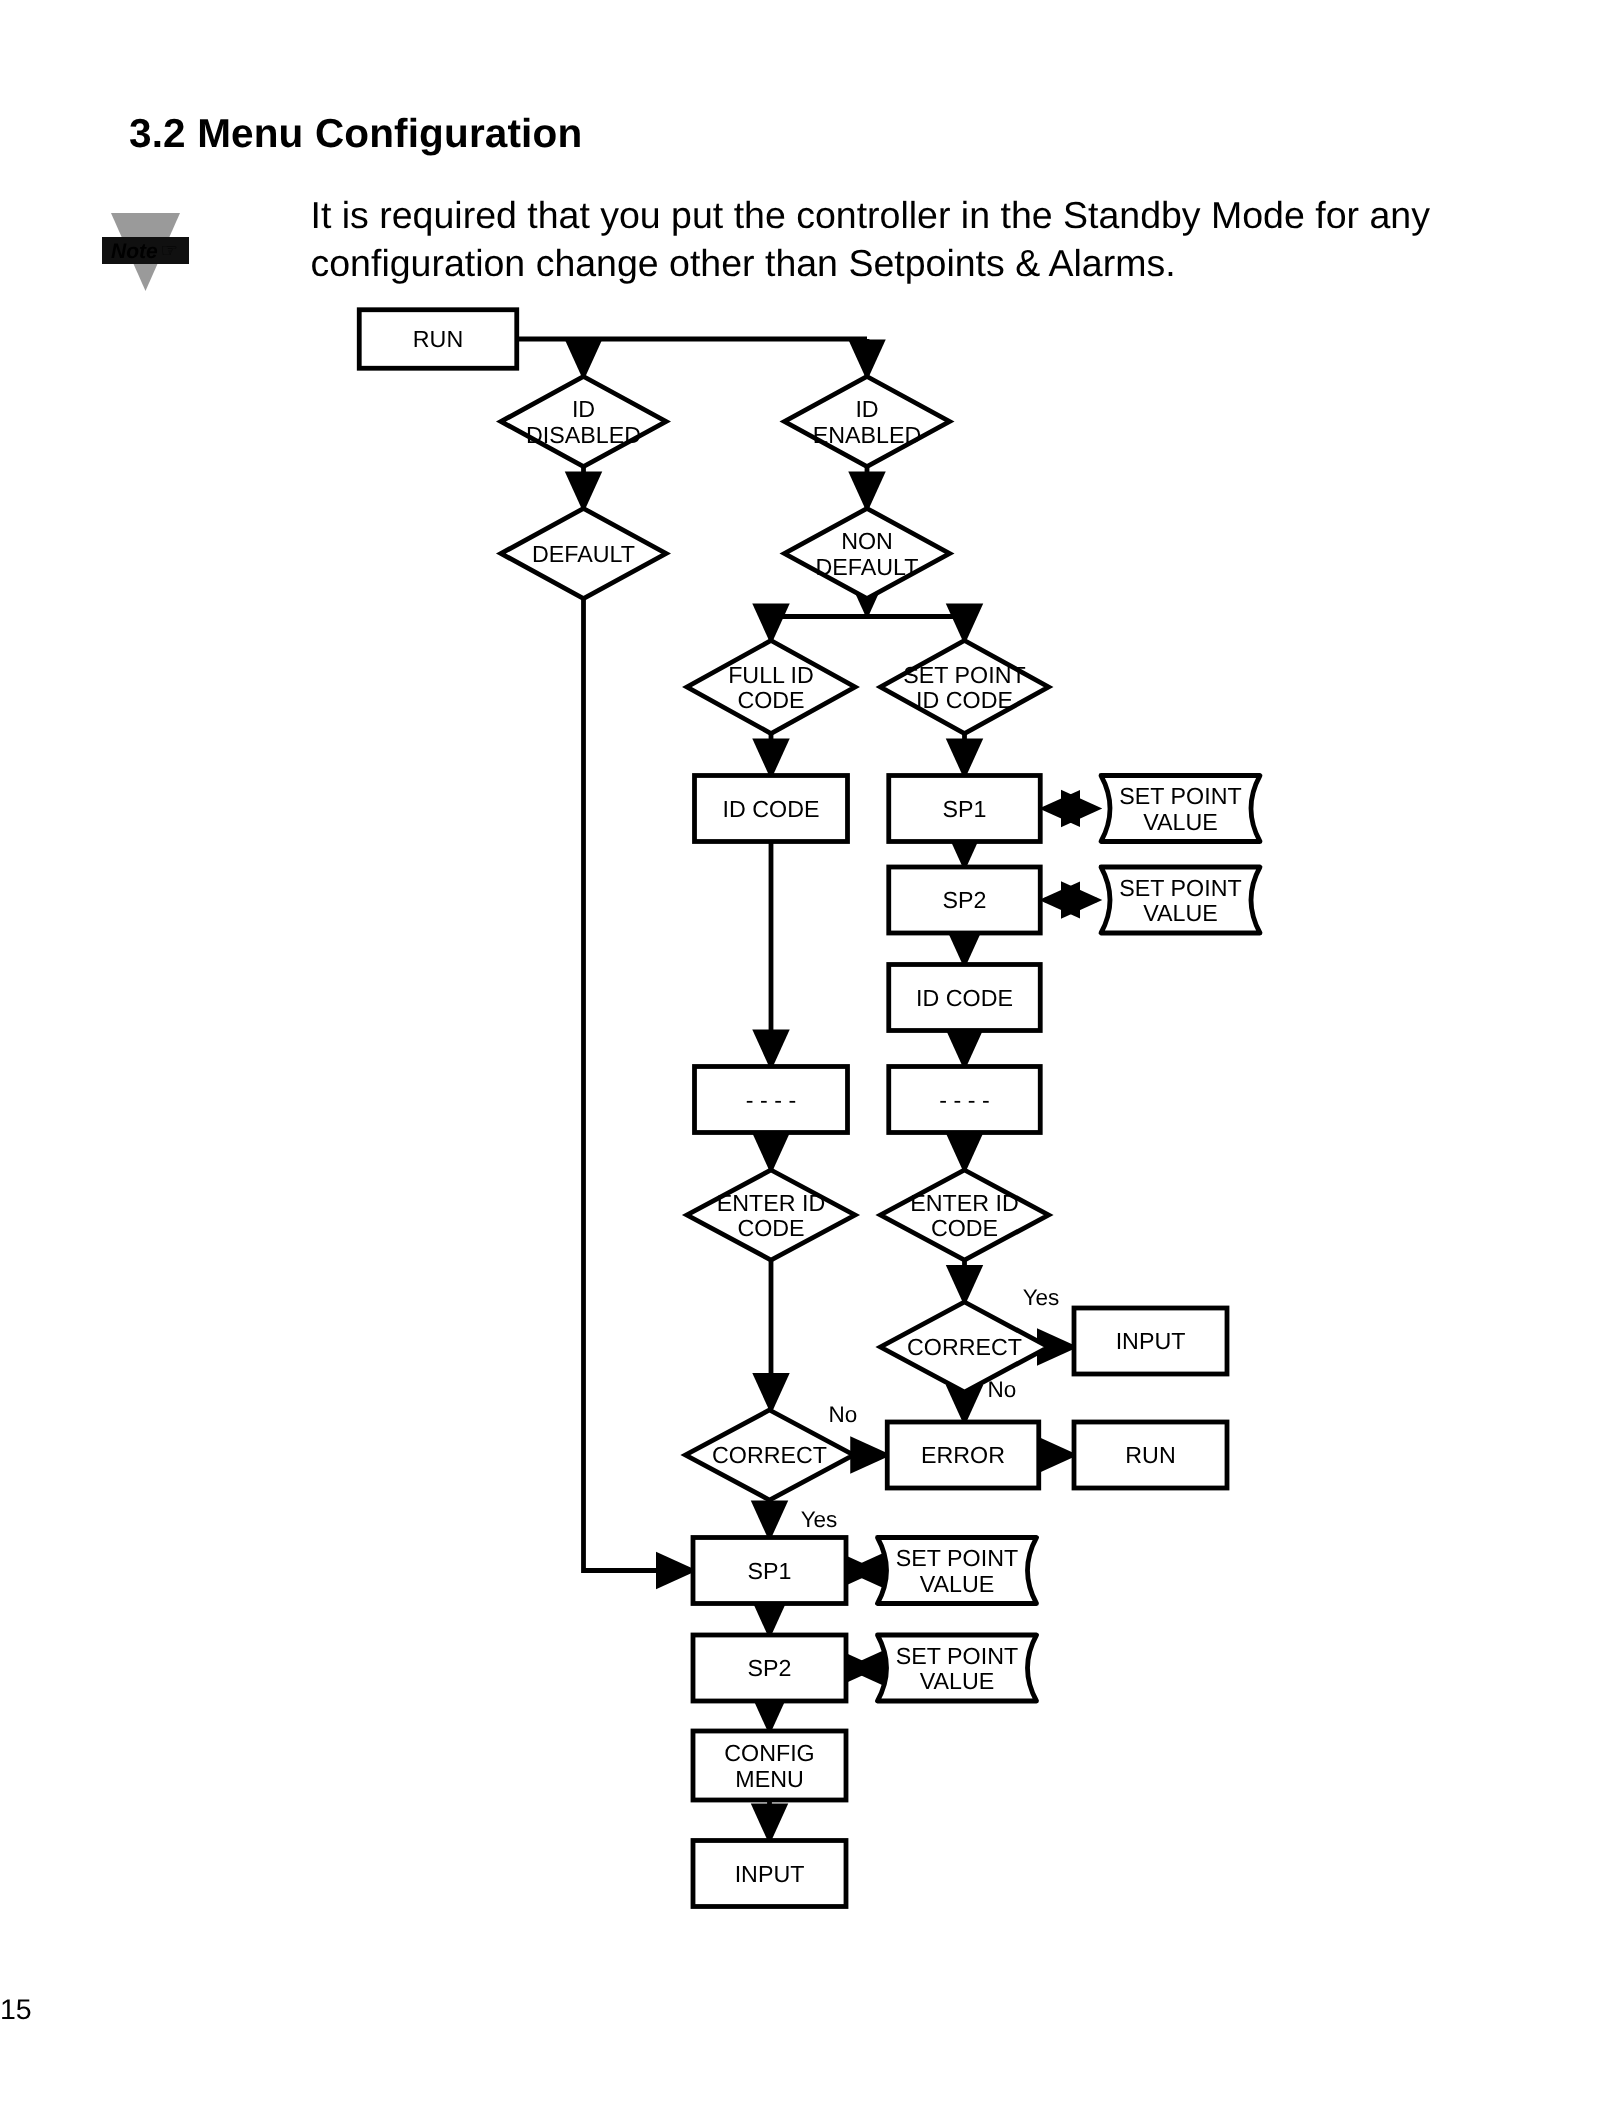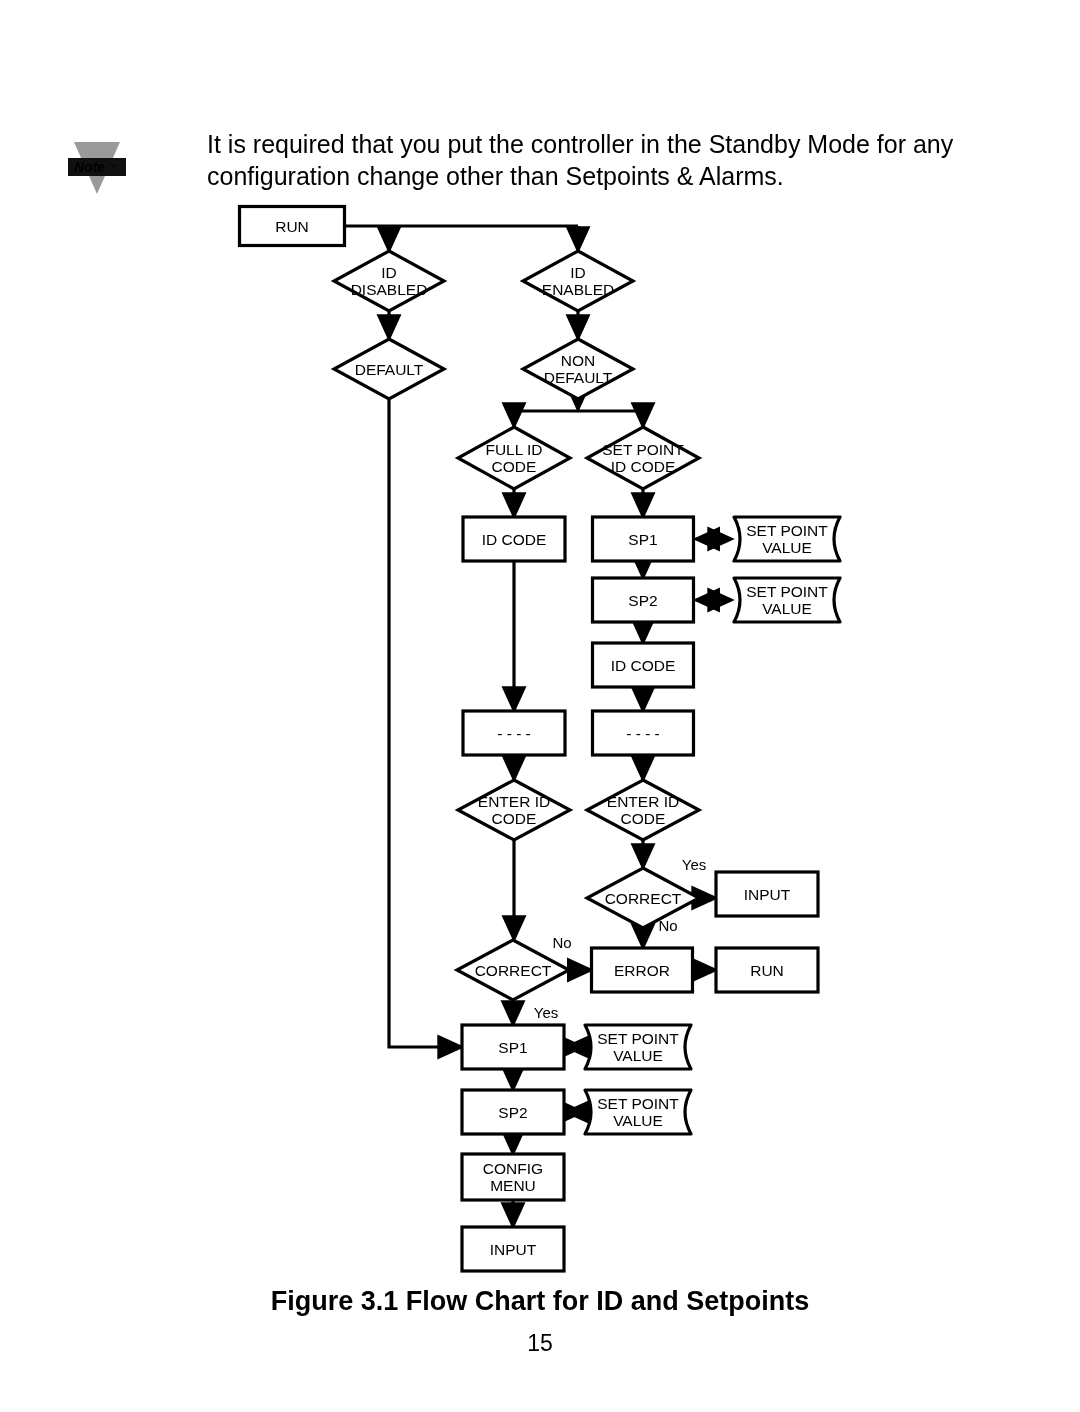--- a/index.html
+++ b/index.html
@@ -67,37 +67,37 @@
     width: 1080px;
     text-align: center;
     font-size: 27px;
     font-weight: bold;
   }
   .page-number {
     position: absolute;
     left: 0px;
     top: 1330px;
     width: 1080px;
-    text-align: center;
-    font-size: 23px;
+    font-size: 19px;
   }
   svg text {
     font-family: "Liberation Sans", sans-serif;
     fill: #000000;
   }
   .nodeLabel { font-size: 15.5px; text-anchor: middle; }
   .edgeLabel { font-size: 15px; text-anchor: middle; }
   .shape { fill: #ffffff; stroke: #000000; stroke-width: 3.2; }
   .link  { stroke: #000000; stroke-width: 3.2; fill: none; }
 </style>
 </head>
 <body>
 
 <div class="page">
 
+  <div class="section-heading">3.2 Menu Configuration</div>
 
   <div class="note-block">
     <div class="note-icon">
       <svg width="62" height="62" viewBox="0 0 62 62">
         <polygon points="8,6 54,6 31,58" fill="#9a9a9a"></polygon>
         <rect x="2" y="22" width="58" height="18" fill="#101010"></rect>
         <text x="8" y="36" font-size="14" font-weight="bold" font-style="italic" fill="#ffffff" font-family="'Liberation Serif', serif">Note</text>
         <text x="41" y="35" font-size="13" fill="#ffffff">☞</text>
       </svg>
     </div>
@@ -277,17 +277,16 @@
         </g>
       <g id="edge-label-layer">
           <text x="694" y="675" class="edgeLabel">Yes</text>
           <text x="668" y="736" class="edgeLabel">No</text>
           <text x="562" y="753" class="edgeLabel">No</text>
           <text x="546" y="823" class="edgeLabel">Yes</text>
         </g>
     </svg>
   </div>
 
-  <div class="fig-caption">Figure 3.1 Flow Chart for ID and Setpoints</div>
 
   <div class="page-number">15</div>
 
 </div>
 
 </body></html>

